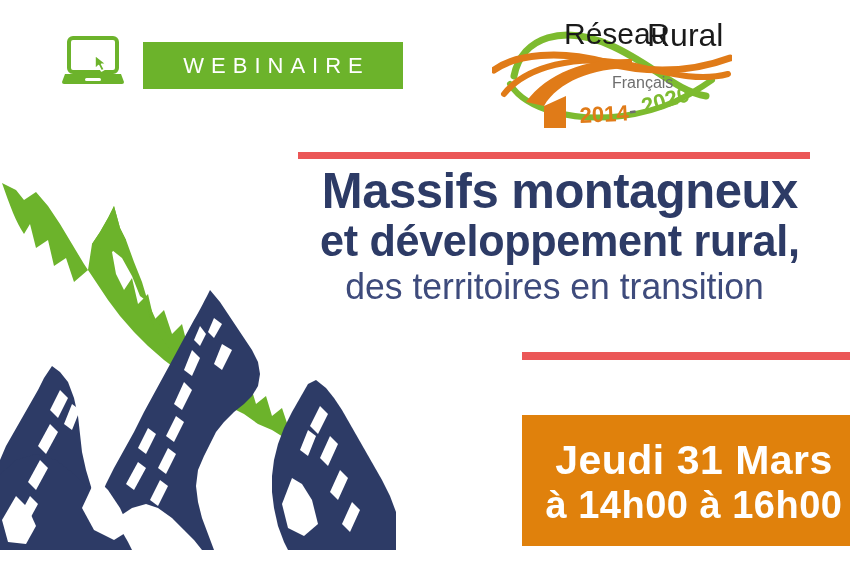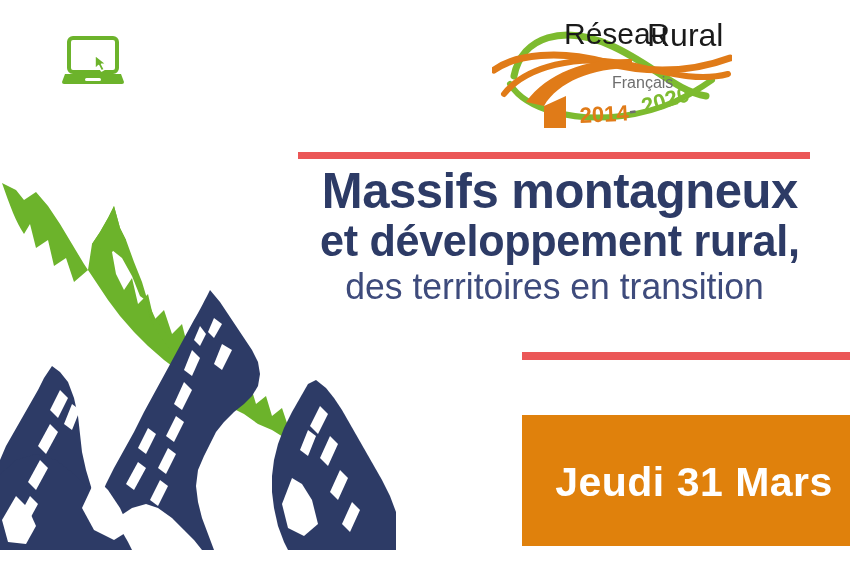--- a/index.html
+++ b/index.html
@@ -142,20 +142,23 @@
       <rect x="7" y="2" width="48" height="34" rx="4" ry="4" fill="none" stroke="#6CB32B" stroke-width="4"></rect>
 
       <path d="M3 38 H59 L62 46 Q62 48 60 48 H2 Q0 48 0 46 Z" fill="#6CB32B"></path>
 
       <rect x="23" y="42" width="16" height="3" rx="1.5" fill="#ffffff"></rect>
 
       <path d="M33 19 L33 33 L36.6 29.6 L39.4 35 L42.4 33.4 L39.6 28.2 L44.4 28 Z" fill="#6CB32B" stroke="#ffffff" stroke-width="1.6" stroke-linejoin="round"></path>
     </svg>
   </div>
 
+  <div class="webinaire-badge">
+    <span class="label">WEBINAIRE</span>
+  </div>
 
   <div class="logo">
     <svg viewBox="0 0 240 125" width="240" height="125" aria-hidden="true">
 
       <g fill="none" stroke="#7DBB2F">
         <path d="M22 66 C30 26 72 14 120 36 C158 53 186 82 214 86" stroke-width="7" stroke-linecap="round"></path>
         <path d="M18 74 C34 100 82 112 130 106 C172 101 200 84 220 70" stroke-width="6" stroke-linecap="round"></path>
       </g>
 
       <g fill="none" stroke="#E07B18">
@@ -271,15 +274,16 @@
   <div class="rule-bottom"></div>
 
   <div class="title-block">
     <div class="title-line1">Massifs montagneux</div>
     <div class="title-line2">et développement rural,</div>
     <div class="title-line3">des territoires en transition</div>
   </div>
 
   <div class="date-box">
     <div class="date-line">Jeudi  31 Mars</div>
+    <div class="date-line time">à 14h00 à 16h00</div>
   </div>
 
 </div>
 
 </body></html>

